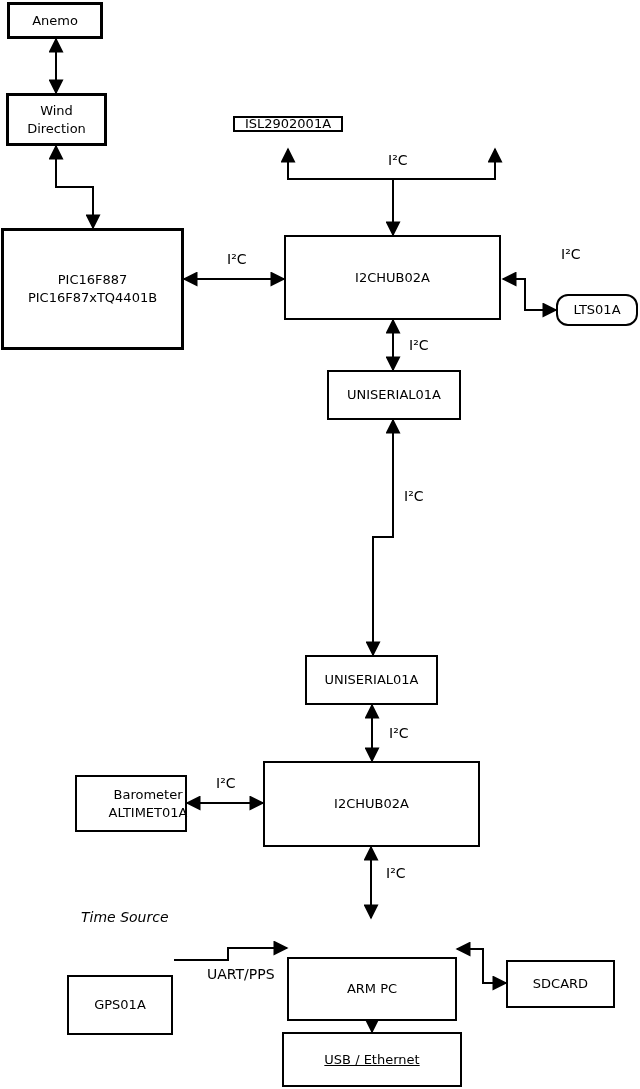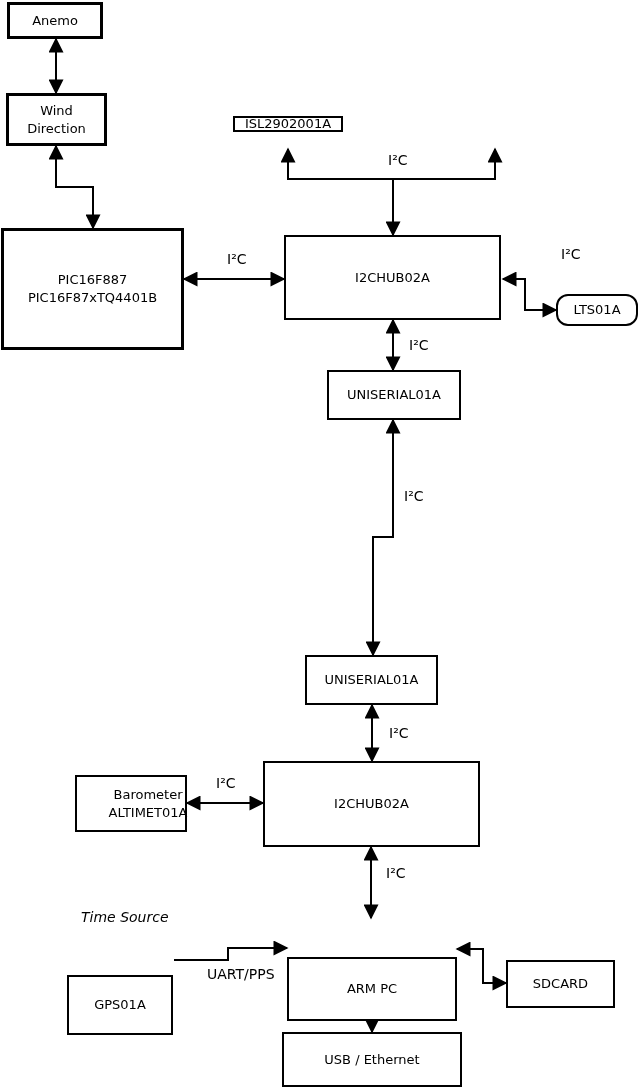--- a/index.html
+++ b/index.html
@@ -129,21 +129,21 @@
   </div>
 
   <div class="node" style="left:287px; top:918px; width:170px; height:64px;margin-top:39px;">
     <span class="node-label">ARM PC</span>
   </div>
 
   <div class="node" style="left:506px; top:960px; width:109px; height:48px;">
     <span class="node-label">SDCARD</span>
   </div>
 
-  <div class="node" style="left:282px; top:1032px; width:180px; height:55px;">
+  <div class="node" style="left:282px; top:1032px; width:180px; height:55px;text-decoration:underline;">
     <span class="node-label">USB / Ethernet</span>
   </div>
 
   <div class="wire-label" style="left:388px; top:153px;">I²C</div>
 
   <div class="wire-label" style="left:227px; top:252px;">I²C</div>
 
   <div class="wire-label" style="left:561px; top:247px;">I²C</div>
 
   <div class="wire-label" style="left:409px; top:338px;">I²C</div>

